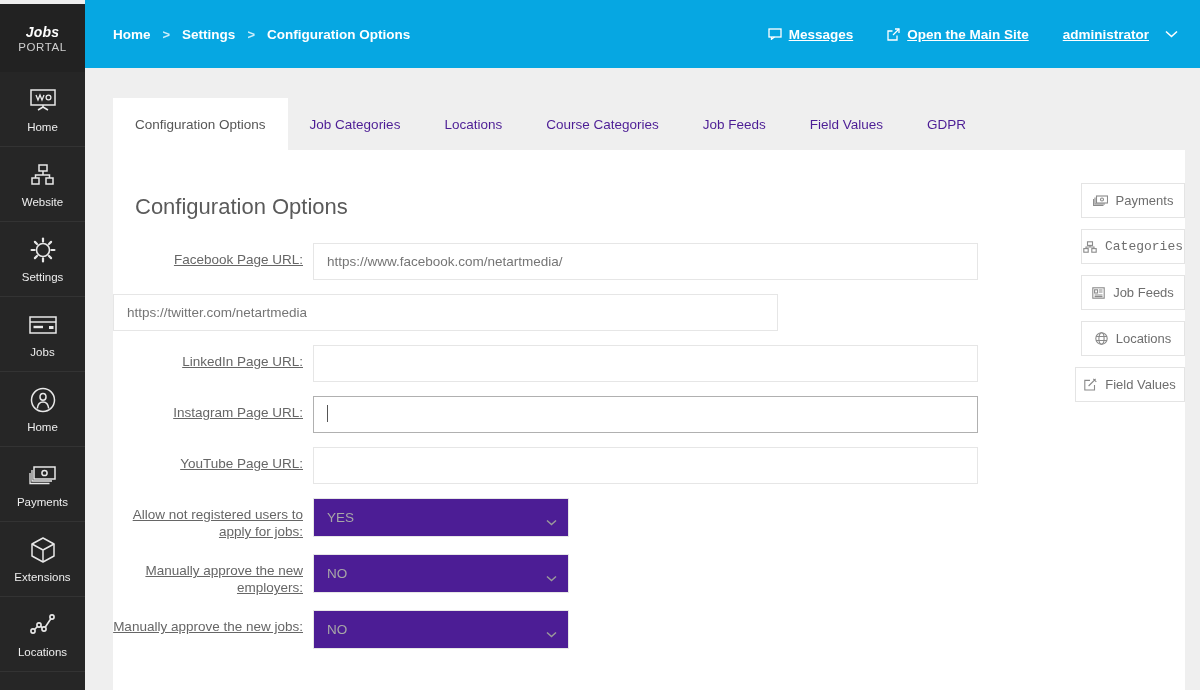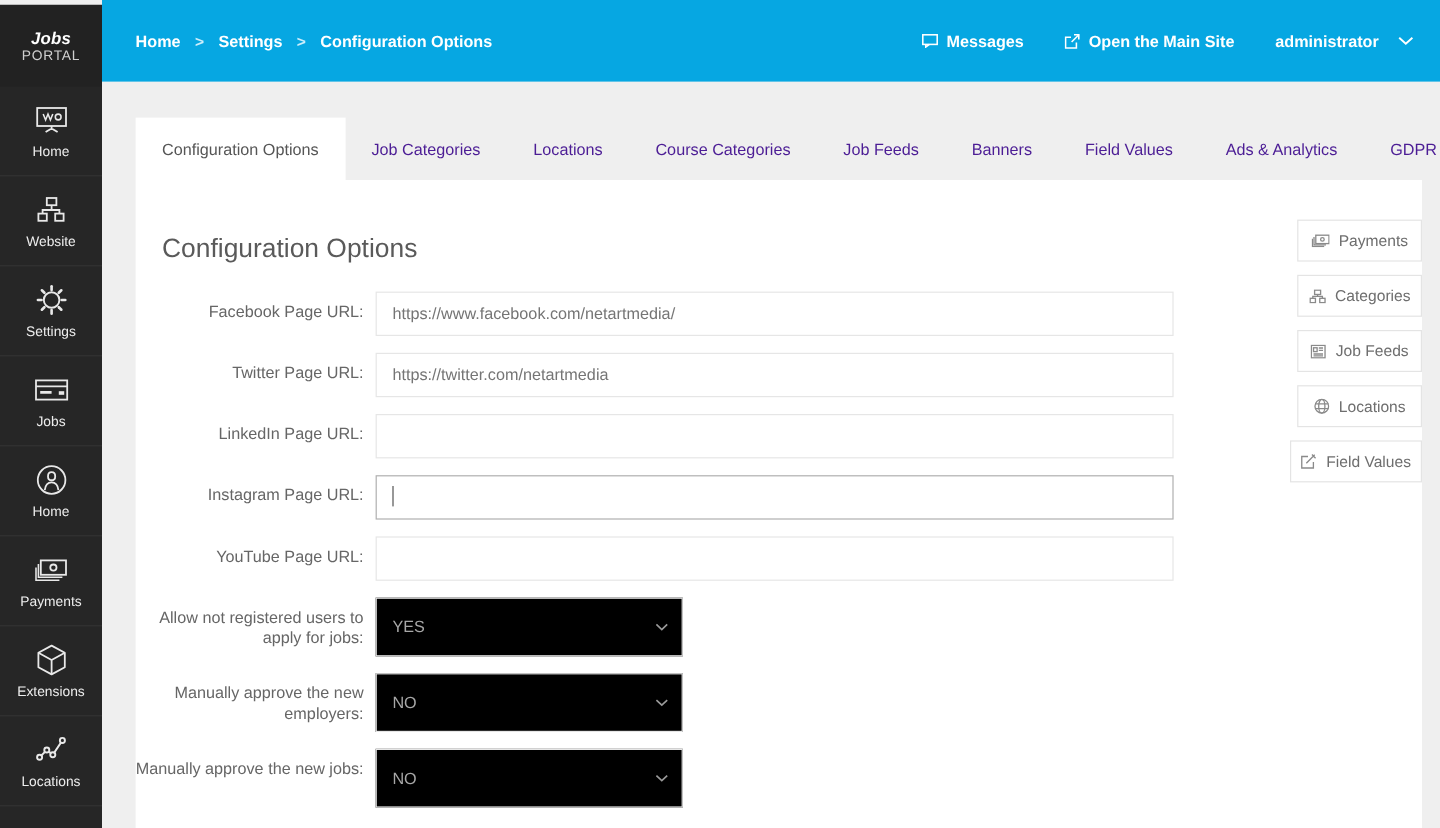--- a/index.html
+++ b/index.html
@@ -44,21 +44,21 @@
     display: flex; align-items: center;
   }
   .breadcrumb { display: flex; align-items: center; margin-left: 28px; }
   .bc-item { color: #ffffff; font-size: 13.5px; font-weight: bold; cursor: pointer; }
   .bc-sep  { color: #cdeefb; font-size: 13px; margin: 0 12px; font-weight: bold;}
 
   .header-right { margin-left: auto; display: flex; align-items: center; margin-right: 22px; }
   .hr-item {
     display: flex; align-items: center; gap: 7px;
     color: #ffffff; font-size: 13.5px; font-weight: bold;
-    margin-left: 34px; cursor: pointer;
+    margin-left: 34px; cursor: pointer; text-decoration: underline;
   }
   .hr-item svg { display:block; }
   .caret { margin-left: 9px; display:block; }
 
   
   .tabs {
     position: absolute; left: 113px; top: 98px;
     width: 1072px; height: 52px;
     display: flex; align-items: stretch;
   }
@@ -79,21 +79,21 @@
     font-size: 22px; color: #5a5a5a; font-weight: normal;
   }
 
   
   .form { position: absolute; left: 0; top: 93px; width: 880px; }
   .row { display: flex; align-items: flex-start; margin-bottom: 14px; }
   .row-label {
     width: 200px; text-align: right; padding-right: 10px;
     font-size: 13.5px; color: #666666; line-height: 17px;
     padding-top: 8px; display: flex; justify-content: flex-end;
-    align-items: center; gap: 5px;
+    align-items: center; gap: 5px; text-decoration: underline;
   }
   .row-label .lbl-text { display: inline-block; }
   .help-dot {
     width: 12px; height: 12px; border-radius: 50%;
     background: #3e72b5; color: #ffffff; font-size: 9px; font-weight: bold;
     display: inline-flex; align-items: center; justify-content: center;
     flex: none; margin-top: 1px; cursor: pointer;
     border: 1px solid #2d5somenone;
   }
   .ctl-text {
@@ -104,39 +104,39 @@
   .ctl-text.focused { border-color: #b0b0b0; color: #444; }
   .caret-bar {
     display: inline-block; width: 1px; height: 17px; background: #555;
     vertical-align: -3px;
     animation: blink 1.05s step-end infinite;
   }
   @keyframes blink { 0%,49%{opacity:1} 50%,100%{opacity:0} }
   .ctl-text.filled { color: #8d8d8d; }
 
   .ctl-select {
-    width: 256px; height: 49px; border: 1px solid #e6e6e6;
-    background: #000000; font-size: 13.5px; color: #a7a7a7;
+    width: 256px; height: 39px; border: 1px solid #e6e6e6;
+    background: #4c1d95; font-size: 13.5px; color: #a7a7a7;
     padding: 8px 13px; display: flex; align-items: center;
     position: relative; cursor: pointer;
   }
   .ctl-select .chev { position: absolute; right: 11px; top: 15px; }
 
   
   .side-actions { position: absolute; right: 0px; top: 33px; width: 150px; }
   .side-btn {
     border: 1px solid #e4e4e4; background: #ffffff;
     height: 35px; margin-bottom: 11px;
     display: flex; align-items: center; justify-content: center;
     gap: 8px; font-size: 13px; color: #6e6e6e; cursor: pointer;
     font-family: inherit;
   }
   .side-btn svg { display:block; flex: none; }
   .sb-w1 { width: 104px; margin-left: auto; }
-  .sb-w2 { width: 104px; margin-left: auto; }
+  .sb-w2 { width: 104px; margin-left: auto; font-family: Liberation Mono, monospace; }
   .sb-w3 { width: 104px; margin-left: auto; }
   .sb-w4 { width: 104px; margin-left: auto; }
   .sb-w5 { width: 110px; margin-left: auto; }
 </style>
 </head>
 <body>
 
 <div class="app">
 
   <div class="sidebar">
@@ -292,23 +292,21 @@
       </div>
     </div>
   </div>
 
   <div class="tabs">
     <div class="tab active">Configuration Options</div>
     <div class="tab">Job Categories</div>
     <div class="tab">Locations</div>
     <div class="tab">Course Categories</div>
     <div class="tab">Job Feeds</div>
-    <div class="tab">Banners</div>
     <div class="tab">Field Values</div>
-    <div class="tab">Ads &amp; Analytics</div>
     <div class="tab">GDPR</div>
   </div>
 
   <div class="card">
     <h1 class="page-title">Configuration Options</h1>
 
     <div class="side-actions">
       <div class="side-btn sb-w1">
         <span>
           <svg width="15" height="11" viewBox="0 0 15 11" fill="none" stroke="#8a8a8a" stroke-width="1.1">
@@ -365,23 +363,20 @@
     <div class="form">
 
       <div class="row">
         <div class="row-label">
           <span class="lbl-text">Facebook Page URL:</span>
         </div>
         <input class="ctl-text" type="text" placeholder="https://www.facebook.com/netartmedia/" style="">
       </div>
 
       <div class="row">
-        <div class="row-label">
-          <span class="lbl-text">Twitter Page URL:</span>
-        </div>
         <input class="ctl-text" type="text" placeholder="https://twitter.com/netartmedia" style="">
       </div>
 
       <div class="row">
         <div class="row-label">
           <span class="lbl-text">LinkedIn Page URL:</span>
         </div>
         <input class="ctl-text" type="text" placeholder="" style="">
       </div>
 

